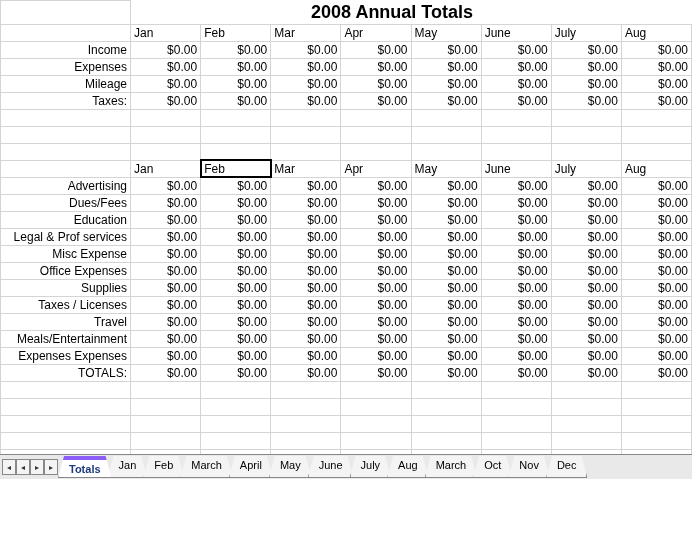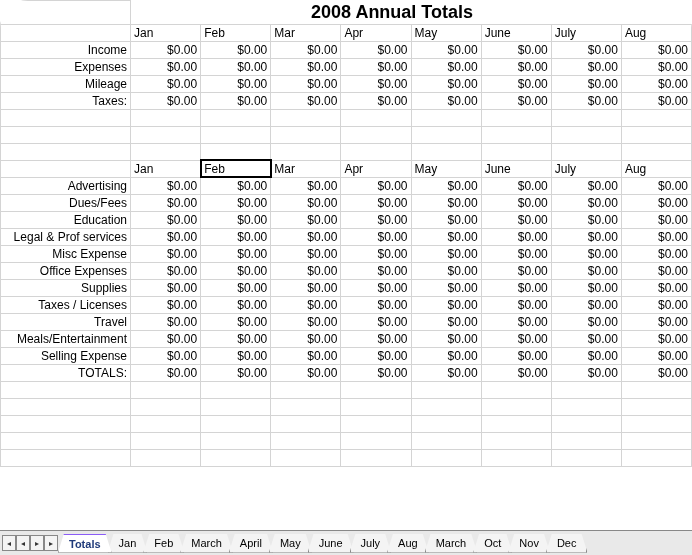--- a/index.html
+++ b/index.html
@@ -7,23 +7,22 @@
   font-family: Arial, sans-serif;
   font-size: 12px;
   background: #fff;
   width: 692px;
   height: 555px;
   overflow: hidden;
   position: relative;
 }
 .sheet {
   width: 100%;
-  height: 530px;
+  height: 454px;
   overflow: hidden;
-  border-radius: 28px;
 }
 table {
   border-collapse: collapse;
   width: 100%;
   table-layout: fixed;
 }
 td {
   border: 1px solid #d4d4d4;
   height: 17px;
   padding: 1px 3px;
@@ -70,21 +69,21 @@
   background: #f4f4f4;
   clip-path: polygon(6px 0, calc(100% - 6px) 0, 100% 100%, 0 100%);
   margin-left: -4px;
   position: relative;
 }
 .tab.active {
   background: #fff;
   font-weight: bold;
   color: #1f3a7a;
   z-index: 2;
-  border-top: 1px solid #8b5cf6;
+  border-top: 4px solid #8b5cf6;
 }
 </style>
 </head>
 <body>
 
 <div class="sheet">
 <table>
   <colgroup>
     <col style="width:130px">
         <col>
@@ -304,21 +303,21 @@
           <td class="val">$0.00</td>
           <td class="val">$0.00</td>
           <td class="val">$0.00</td>
           <td class="val">$0.00</td>
           <td class="val">$0.00</td>
           <td class="val">$0.00</td>
           <td class="val">$0.00</td>
           <td class="val">$0.00</td>
         </tr>
         <tr>
-          <td class="label">Selling Expense</td>
+          <td class="label">Expenses Expenses</td>
           <td class="val">$0.00</td>
           <td class="val">$0.00</td>
           <td class="val">$0.00</td>
           <td class="val">$0.00</td>
           <td class="val">$0.00</td>
           <td class="val">$0.00</td>
           <td class="val">$0.00</td>
           <td class="val">$0.00</td>
         </tr>
         <tr>

